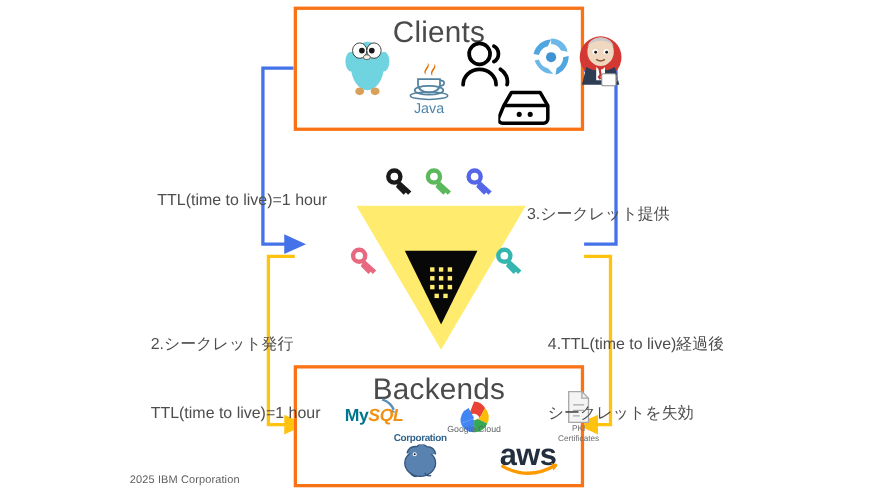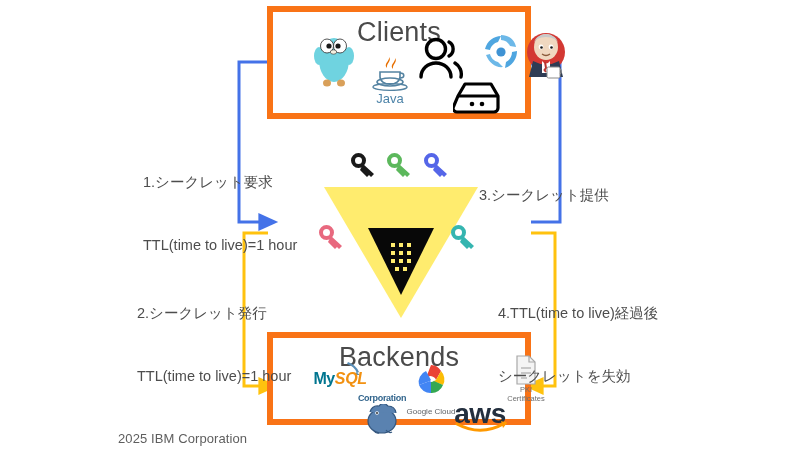--- a/index.html
+++ b/index.html
@@ -15,25 +15,25 @@
     width: 800px;
     height: 450px;
     background: #ffffff;
     overflow: hidden;
   }
 
   
   .node-box {
     position: absolute;
     background: #ffffff;
-    border: 6px solid #f97316;
+    border: 3px solid #f97316;
     box-sizing: border-box;
   }
   #clients-box { left: 267px; top: 6px; width: 264px; height: 113px; }
-  #backends-box { left: 267px; top: 332px; width: 264px; height: 93px; }
+  #backends-box { left: 267px; top: 332px; width: 264px; height: 111px; }
 
   .box-title {
     position: absolute;
     left: 0;
     width: 100%;
     text-align: center;
     font-size: 27px;
     color: #4a4a4a;
     font-weight: 400;
     letter-spacing: 0.2px;
@@ -55,21 +55,21 @@
   }
   #label-1 { left: 143px; top: 130px; }
   #label-2 { left: 137px; top: 261px; }
   #label-3 { left: 479px; top: 143px; text-align: right; }
   #label-4 { left: 498px; top: 261px; }
 
   #footer-text {
     position: absolute;
     left: 118px;
     top: 431px;
-    font-size: 13px;
+    font-size: 10px;
     color: #5e5e5e;
     letter-spacing: 0.1px;
   }
 
   
   #arrows {
     position: absolute;
     left: 0; top: 0;
     width: 800px; height: 450px;
     pointer-events: none;
@@ -273,21 +273,21 @@
   </div>
 
   <div class="icon-abs" style="left:367px; top:362px; width:56px;">
     <svg width="50" height="34" viewBox="0 0 50 34" style="position:absolute; left:3px; top:0;">
       <path d="M25,3 a12,12 0 0 1 10,6 l-5,9 a6,6 0 0 0 -10,-2 Z" fill="#ea4335"></path>
       <path d="M35,9 a12,12 0 0 1 2,14 l-10,-4 a6,6 0 0 0 3,-1 Z" fill="#fbbc05"></path>
       <path d="M37,23 a12,12 0 0 1 -12,8 l0,-11 a6,6 0 0 0 3,-1 Z" fill="#34a853"></path>
       <path d="M25,31 a12,12 0 0 1 -12,-8 l11,-4 a6,6 0 0 0 1,1 Z" fill="#4285f4"></path>
       <path d="M13,23 a12,12 0 0 1 7,-14 l5,9 a6,6 0 0 0 -1,1 Z" fill="#4285f4"></path>
     </svg>
-    <div class="icon-cap" style="top:45px; font-size:8px; color:#5f6368;">Google Cloud</div>
+    <div class="icon-cap" style="top:24px; font-size:8px; color:#5f6368;">Google Cloud</div>
   </div>
 
   <div class="icon-abs" style="left:413px; top:398px; width:62px;">
     <div class="icon-cap" style="top:0; font-size:28px; font-weight:700; color:#232f3e; letter-spacing:-0.5px;">aws</div>
     <svg width="52" height="14" viewBox="0 0 52 14" style="position:absolute; left:6px; top:22px;">
       <path d="M2,4 q24,13 48,-1" fill="none" stroke="#ff9900" stroke-width="3" stroke-linecap="round"></path>
       <path d="M46,1 l6,2 l-4,5 Z" fill="#ff9900"></path>
     </svg>
   </div>
 
@@ -297,21 +297,20 @@
       <path d="M15,1 v6 h6" fill="none" stroke="#a8a8a8" stroke-width="1.2"></path>
       <line x1="7" y1="13" x2="17" y2="13" stroke="#a8a8a8" stroke-width="1.2"></line>
       <line x1="7" y1="18" x2="17" y2="18" stroke="#a8a8a8" stroke-width="1.2"></line>
       <line x1="7" y1="23" x2="13" y2="23" stroke="#a8a8a8" stroke-width="1.2"></line>
     </svg>
     <div class="icon-cap" style="top:30px; font-size:7.5px; color:#6e6e6e; line-height:1.25; white-space:pre;">PKI
 Certificates</div>
   </div>
 
   <div id="label-1" class="step-label">
-    <div>1.シークレット要求</div>
     <div>TTL(time to live)=1 hour</div>
   </div>
 
   <div id="label-2" class="step-label">
     <div>2.シークレット発行</div>
     <div>TTL(time to live)=1 hour</div>
   </div>
 
   <div id="label-3" class="step-label">
     <div>3.シークレット提供</div>

